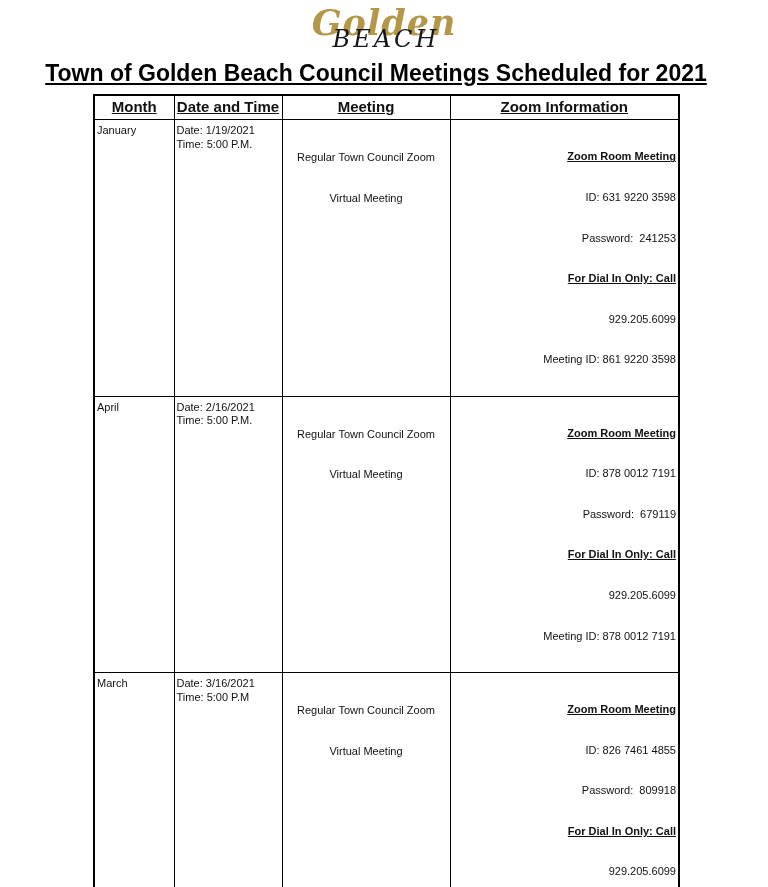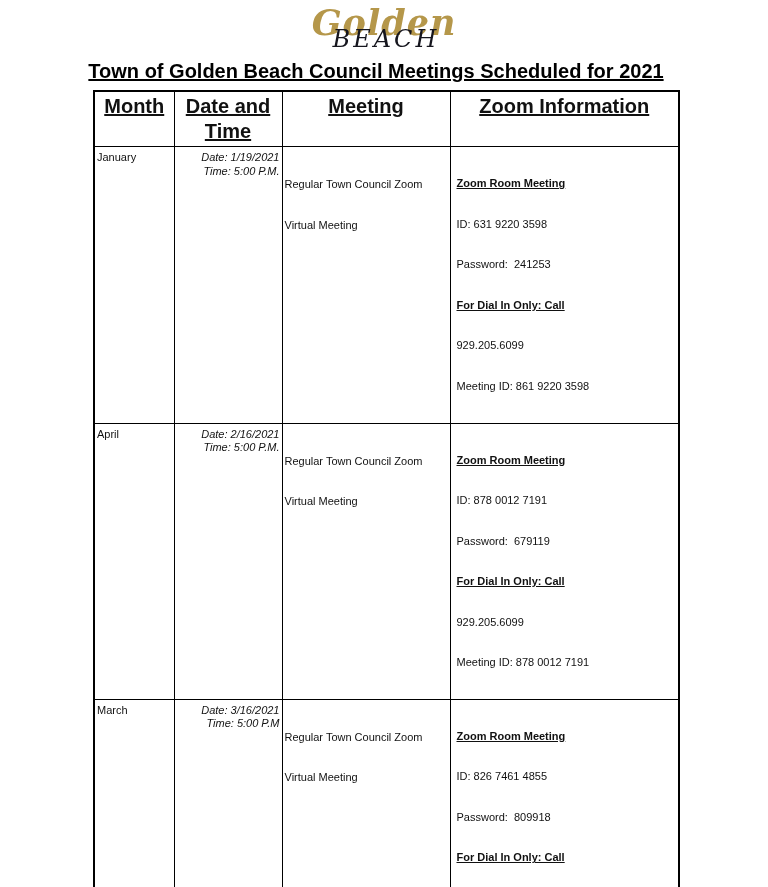--- a/index.html
+++ b/index.html
@@ -24,21 +24,21 @@
     font-style: italic;
     font-size: 24px; line-height: 1;
     color: #16161e; letter-spacing: 3px;
     margin-top: -13px; padding-left: 4px;
   }
 
   
   .title {
     margin: 6px 16px 7px 0;
     text-align: center;
-    font-size: 20px; font-weight: bold;
+    font-size: 23px; font-weight: bold;
     text-decoration: underline;
     color: #000;
   }
 
   
   table.meetings {
     border-collapse: collapse;
     table-layout: fixed;
     margin-left: 93px;
     width: 585px;
@@ -46,25 +46,25 @@
   }
   table.meetings td, table.meetings th {
     border: 1.5px solid #000;
     vertical-align: top;
     padding: 2px 2px;
     font-size: 11px;
     line-height: 1.23;
     color: #111;
   }
   table.meetings th { padding: 2px 0 3px 0; }
-  .hd { font-size: 20px; font-weight: bold; text-decoration: underline; }
+  .hd { font-size: 15px; font-weight: bold; text-decoration: underline; }
   .c-month { text-align: left; padding-top: 4px !important; }
-  .c-date  { text-align: right; padding-top: 4px !important; font-style: italic; }
-  .c-meet  { padding-top: 4px !important; white-space: pre-wrap; }
-  .c-zoom  { text-align: left; padding-left: 6px !important; padding-top: 3px !important; white-space: pre-wrap; }
+  .c-date  { text-align: left; padding-top: 4px !important; }
+  .c-meet  { text-align: center; padding-top: 4px !important; white-space: pre-wrap; }
+  .c-zoom  { text-align: right; padding-left: 6px !important; padding-top: 3px !important; white-space: pre-wrap; }
   .bu { font-weight: bold; text-decoration: underline; }
 </style>
 </head>
 <body>
 
 <div class="page">
 
   <div class="logo">
     <div class="logo-script">Golden</div>
     <div class="logo-caps">BEACH</div>

